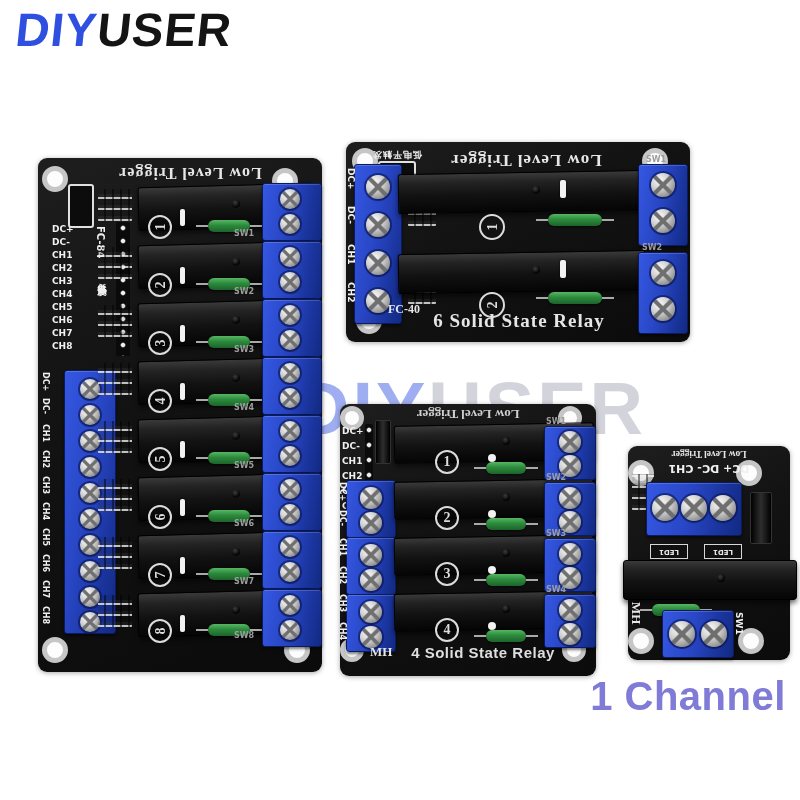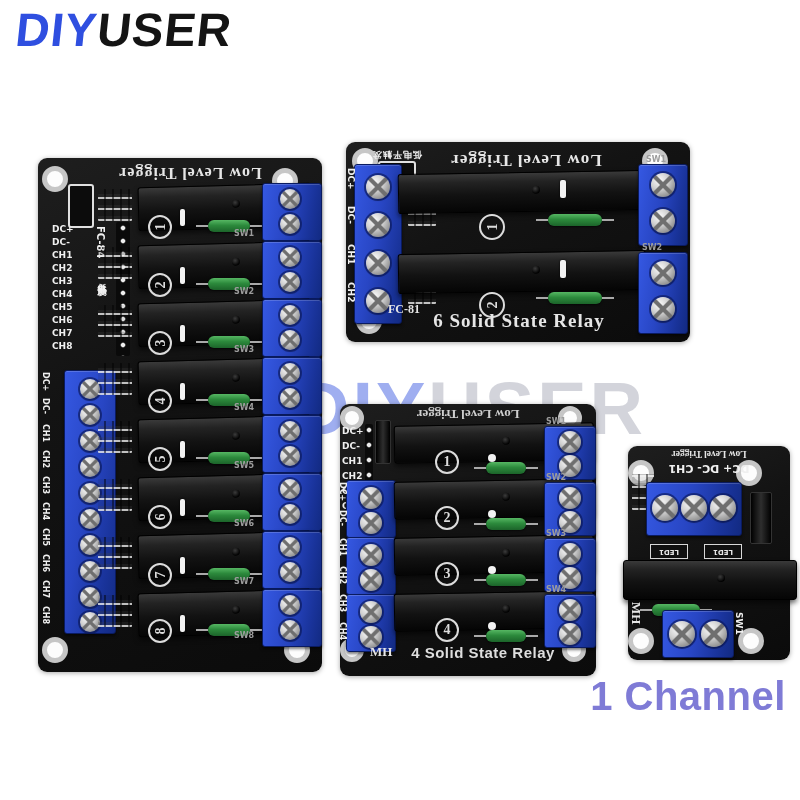--- a/index.html
+++ b/index.html
@@ -264,21 +264,21 @@
     <div class="term" style="left:292px;top:22px;width:48px;height:80px">
       <span class="screw" style="left:12px;top:8px;width:24px;height:24px"></span>
       <span class="screw" style="left:12px;top:44px;width:24px;height:24px"></span>
     </div>
     <span class="swl" style="left:296px;top:101px">SW2</span>
     <div class="term" style="left:292px;top:110px;width:48px;height:80px">
       <span class="screw" style="left:12px;top:8px;width:24px;height:24px"></span>
       <span class="screw" style="left:12px;top:44px;width:24px;height:24px"></span>
     </div>
 
-    <span class="silk" style="left:42px;top:160px;font-size:12px">FC-81</span>
+    <span class="silk" style="left:42px;top:160px;font-size:12px">FC-40</span>
     <div class="silk" style="left:58px;top:168px;width:230px;text-align:center;font-size:19px;letter-spacing:1px">6 Solid State Relay</div>
   </div>
 
   <div class="board" style="left:340px;top:404px;width:256px;height:272px">
     <div class="hole" style="left:0;top:2px;width:24px;height:24px"></div>
     <div class="hole" style="left:218px;top:2px;width:24px;height:24px"></div>
     <div class="hole" style="left:0;top:234px;width:24px;height:24px"></div>
     <div class="hole" style="left:222px;top:234px;width:24px;height:24px"></div>
 
     <div class="silk rot180" style="left:38px;top:2px;width:180px;text-align:center;font-size:13px;color:#cfcfcf">Low Level Trigger</div>

